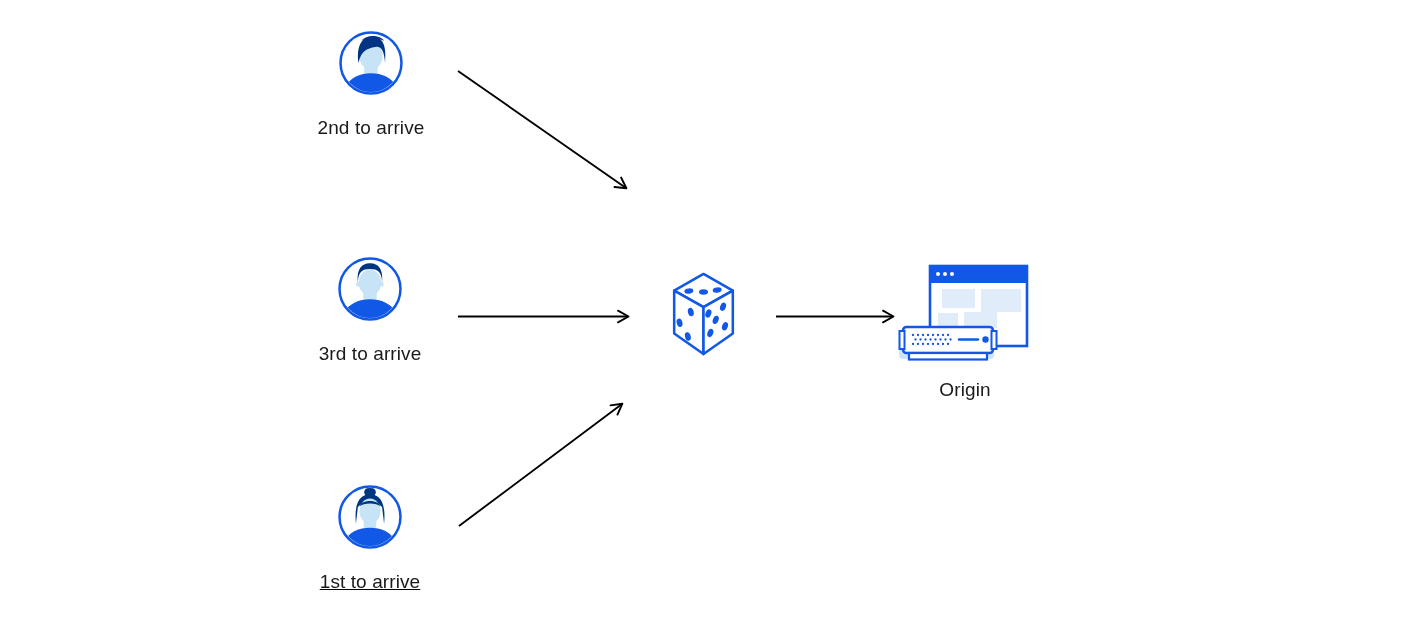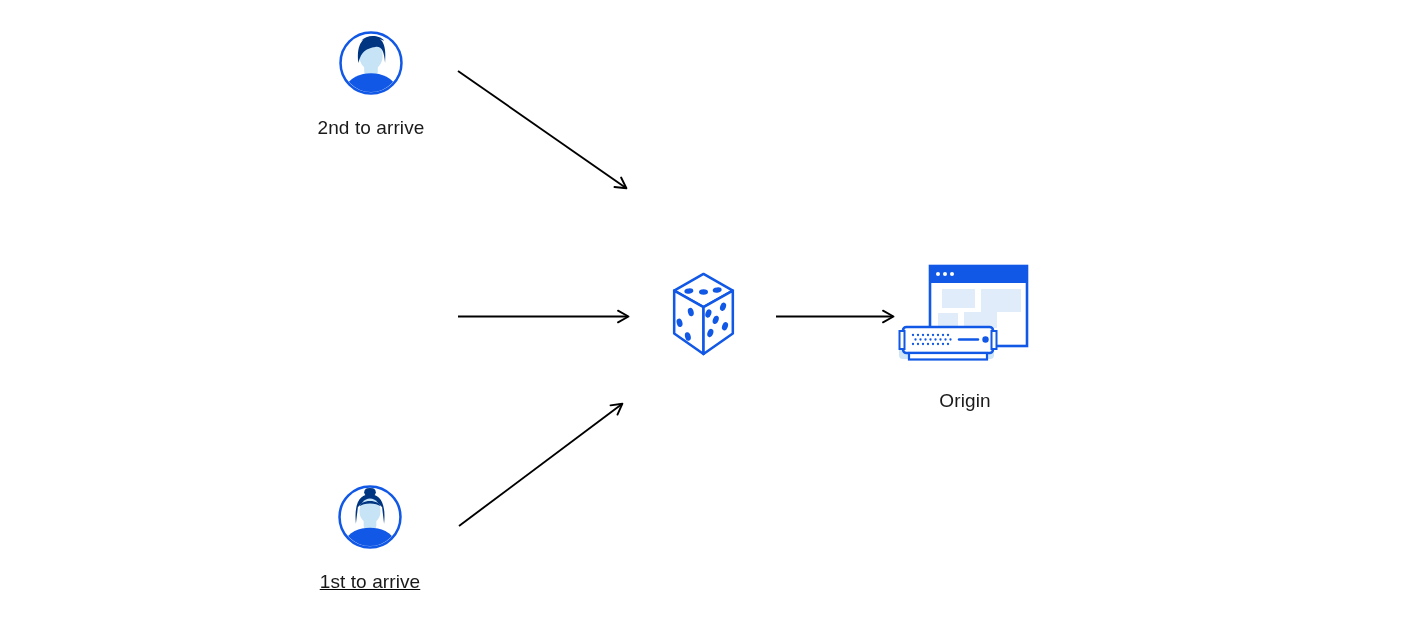--- a/index.html
+++ b/index.html
@@ -12,21 +12,21 @@
     --text:#1a1a1a;
   }
   *{box-sizing:border-box;margin:0;padding:0;}
   html,body{width:1405px;height:633px;background:#fff;overflow:hidden;
     font-family:"Liberation Sans",sans-serif;}
   .canvas{position:relative;width:1405px;height:633px;background:#fff;}
   .arrows{position:absolute;left:0;top:0;width:1405px;height:633px;}
   .node{position:absolute;width:150px;display:flex;flex-direction:column;align-items:center;}
   .node .label{margin-top:21px;font-size:19px;line-height:21px;color:var(--text);
     text-align:right;white-space:nowrap;letter-spacing:.1px;}
-  .node-origin .label{margin-top:28px;}
+  .node-origin .label{margin-top:17px;}
   svg{display:block;}
 </style>
 </head>
 <body>
 
 <div class="canvas">
 
   <svg class="arrows" width="1405" height="633" viewBox="0 0 1405 633">
     <defs>
       <marker id="ah" markerWidth="30" markerHeight="30" viewBox="-15 -15 30 30" refX="-0.5" refY="0" orient="auto" markerUnits="userSpaceOnUse">
@@ -53,20 +53,39 @@
         <rect x="27" y="30" width="14" height="18" rx="5" fill="var(--face)"></rect>
         <path d="M5,68 L5,62 C12,48.5 23,44.5 34,44.5 C45,44.5 56,48.5 63,62 L63,68 Z" fill="var(--primary-blue)"></path>
         <ellipse cx="34" cy="26.5" rx="12" ry="14.5" fill="var(--face)"></ellipse>
         <path d="M21,34 C18.5,13 27,7 35,7 C44,7 50.5,12 48.5,34 C47.5,22 45,16.5 38.5,17.5 C29.5,19 24,21.5 21,34 Z" fill="var(--dark-blue)"></path>
         <path d="M24,11 C29,4.5 43,4.5 47.5,11 C40.5,7.5 30.5,7.5 24,11 Z" fill="var(--dark-blue)"></path>
       </g>
     </svg>
     <div class="label">2nd to arrive</div>
   </div>
 
+  <div class="node" style="left:295px;top:256px;">
+    <svg width="66" height="66" viewBox="0 0 68 68">
+      <defs>
+          <clipPath id="c2">
+            <circle cx="34" cy="34" r="30"></circle>
+          </clipPath>
+        </defs>
+      <circle cx="34" cy="34" r="31.4" fill="#fff" stroke="var(--primary-blue)" stroke-width="2.6"></circle>
+      <g clip-path="url(#c2)">
+        <rect x="27" y="31" width="14" height="17" rx="5" fill="var(--face)"></rect>
+        <path d="M4,68 L4,62 C12,48 23,44.5 34,44.5 C45,44.5 56,48 64,62 L64,68 Z" fill="var(--primary-blue)"></path>
+        <circle cx="22.5" cy="29" r="2.6" fill="var(--face)"></circle>
+        <circle cx="45.5" cy="29" r="2.6" fill="var(--face)"></circle>
+        <ellipse cx="34" cy="27.5" rx="11.5" ry="13.5" fill="var(--face)"></ellipse>
+        <path d="M21.5,27 C20,10.5 28,7.5 34,7.5 C40,7.5 48,10.5 46.5,27 C46,16.5 42,13.5 34,13.5 C26,13.5 22,16.5 21.5,27 Z" fill="var(--dark-blue)"></path>
+      </g>
+    </svg>
+    <div class="label">3rd to arrive</div>
+  </div>
 
   <div class="node" style="left:295px;top:484px;text-decoration:underline;">
     <svg width="66" height="66" viewBox="0 0 68 68">
       <defs>
           <clipPath id="c3">
             <circle cx="34" cy="34" r="30"></circle>
           </clipPath>
         </defs>
       <circle cx="34" cy="34" r="31.4" fill="#fff" stroke="var(--primary-blue)" stroke-width="2.6"></circle>
       <g clip-path="url(#c3)">

